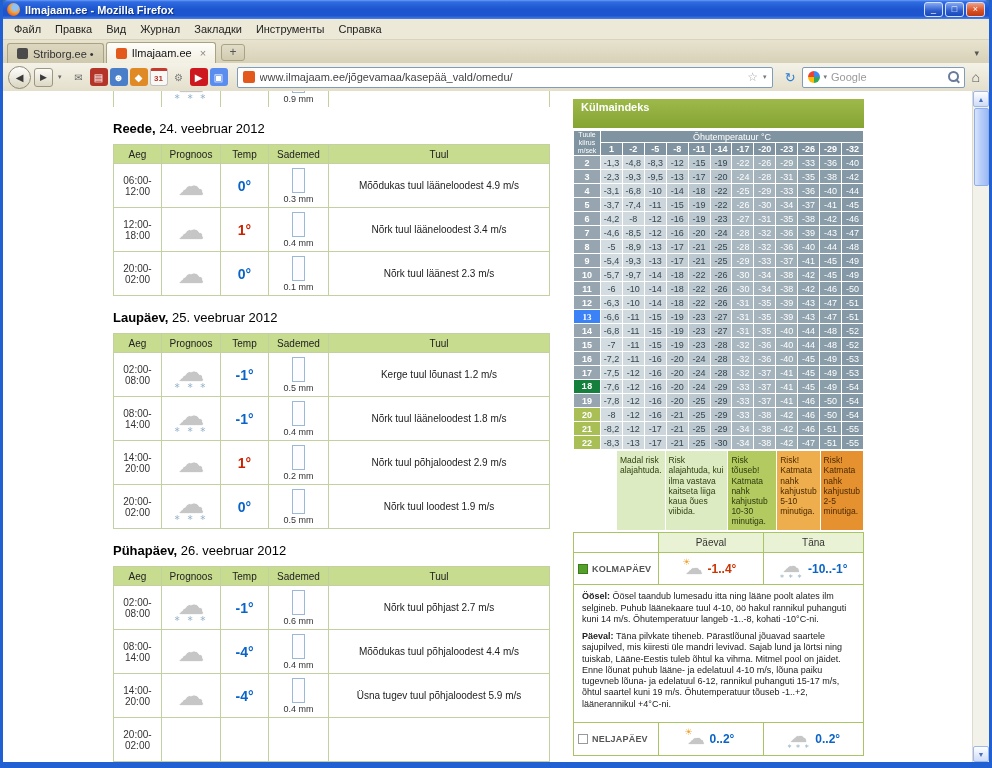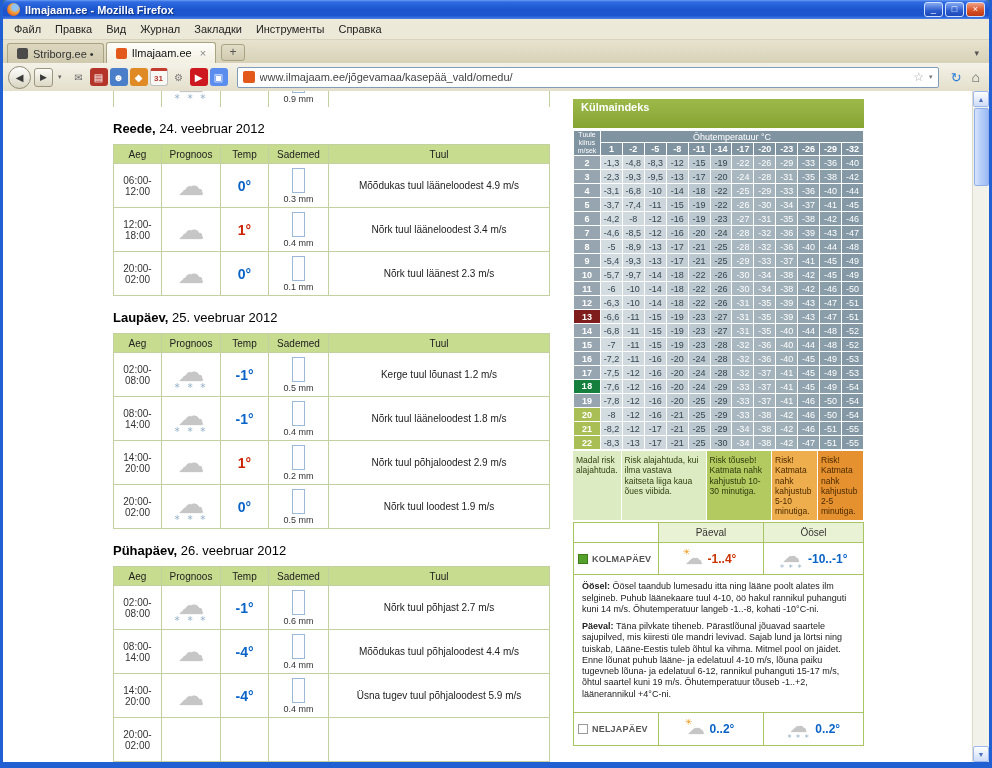--- a/index.html
+++ b/index.html
@@ -156,20 +156,26 @@
         <span class="ti" style="background: rgb(204, 24, 30); color: rgb(255, 255, 255);">▶</span>
         <span class="ti" style="background: rgb(91, 141, 239); color: rgb(255, 255, 255);">▣</span>
       </div>
     <div class="addressbar">
       <span class="ab-fav" style="background: rgb(226, 89, 27);"></span>
       <span class="ab-url">www.ilmajaam.ee/jõgevamaa/kasepää_vald/omedu/</span>
       <span class="ab-star">☆</span>
       <span class="ab-dd">▾</span>
     </div>
     <div class="nav-refresh">↻</div>
+    <div class="searchbox">
+      <span class="sb-g"></span>
+      <span class="sb-dd">▾</span>
+      <span class="sb-text">Google</span>
+      <span class="sb-mag"></span>
+    </div>
     <div class="nav-home">⌂</div>
   </div>
 
   <div class="viewport">
     <div class="page">
 
       <div class="main-col">
         <div class="partial-row">
           <div class="partial-inner">
             <table class="fc">
@@ -554,21 +560,21 @@
                 <td class="wc-val" style="background: rgb(189, 201, 208); color: rgb(53, 69, 79);">-22</td>
                 <td class="wc-val" style="background: rgb(184, 197, 204); color: rgb(53, 69, 79);">-26</td>
                 <td class="wc-val" style="background: rgb(169, 183, 192); color: rgb(255, 255, 255);">-31</td>
                 <td class="wc-val" style="background: rgb(164, 179, 188); color: rgb(255, 255, 255);">-35</td>
                 <td class="wc-val" style="background: rgb(159, 175, 184); color: rgb(255, 255, 255);">-39</td>
                 <td class="wc-val" style="background: rgb(144, 163, 174); color: rgb(255, 255, 255);">-43</td>
                 <td class="wc-val" style="background: rgb(138, 158, 170); color: rgb(255, 255, 255);">-47</td>
                 <td class="wc-val" style="background: rgb(132, 153, 165); color: rgb(255, 255, 255);">-51</td>
               </tr>
               <tr>
-                <td class="wc-speed" style="background: #7f1d1d;">13</td>
+                <td class="wc-speed" style="background: #3b82f6; font-family: Liberation Serif, serif;">13</td>
                 <td class="wc-val" style="background: rgb(211, 220, 225); color: rgb(53, 69, 79);">-6,6</td>
                 <td class="wc-val" style="background: rgb(207, 217, 222); color: rgb(53, 69, 79);">-11</td>
                 <td class="wc-val" style="background: rgb(203, 213, 219); color: rgb(53, 69, 79);">-15</td>
                 <td class="wc-val" style="background: rgb(194, 205, 212); color: rgb(53, 69, 79);">-19</td>
                 <td class="wc-val" style="background: rgb(189, 201, 208); color: rgb(53, 69, 79);">-23</td>
                 <td class="wc-val" style="background: rgb(184, 197, 204); color: rgb(53, 69, 79);">-27</td>
                 <td class="wc-val" style="background: rgb(169, 183, 192); color: rgb(255, 255, 255);">-31</td>
                 <td class="wc-val" style="background: rgb(164, 179, 188); color: rgb(255, 255, 255);">-35</td>
                 <td class="wc-val" style="background: rgb(159, 175, 184); color: rgb(255, 255, 255);">-39</td>
                 <td class="wc-val" style="background: rgb(144, 163, 174); color: rgb(255, 255, 255);">-43</td>
@@ -706,32 +712,32 @@
                 <td class="wc-val" style="background: rgb(169, 183, 192); color: rgb(255, 255, 255);">-34</td>
                 <td class="wc-val" style="background: rgb(164, 179, 188); color: rgb(255, 255, 255);">-38</td>
                 <td class="wc-val" style="background: rgb(159, 175, 184); color: rgb(255, 255, 255);">-42</td>
                 <td class="wc-val" style="background: rgb(144, 163, 174); color: rgb(255, 255, 255);">-47</td>
                 <td class="wc-val" style="background: rgb(138, 158, 170); color: rgb(255, 255, 255);">-51</td>
                 <td class="wc-val" style="background: rgb(132, 153, 165); color: rgb(255, 255, 255);">-55</td>
               </tr>
             </tbody>
           </table>
         <div class="wc-legend">
-            <div class="wc-lg-cell" style="background: rgb(220, 235, 194); color: rgb(51, 66, 15); flex: 2 1 0%;">Madal risk alajahtuda.</div>
+            <div class="wc-lg-cell" style="background: rgb(220, 235, 194); color: rgb(51, 66, 15); flex: 2 1 0%; margin-left: 44px;">Madal risk alajahtuda.</div>
             <div class="wc-lg-cell" style="background: rgb(220, 235, 194); color: rgb(51, 66, 15); flex: 4 1 0%;">Risk alajahtuda, kui ilma vastava kaitseta liiga kaua õues viibida.</div>
             <div class="wc-lg-cell" style="background: rgb(178, 202, 96); color: rgb(47, 58, 14); flex: 3 1 0%;">Risk tõuseb! Katmata nahk kahjustub 10-30 minutiga.</div>
             <div class="wc-lg-cell" style="background: rgb(238, 174, 77); color: rgb(75, 42, 0); flex: 2 1 0%;">Risk! Katmata nahk kahjustub 5-10 minutiga.</div>
             <div class="wc-lg-cell" style="background: rgb(230, 145, 48); color: rgb(75, 42, 0); flex: 2 1 0%;">Risk! Katmata nahk kahjustub 2-5 minutiga.</div>
           </div>
 
         <div class="fd">
           <div class="fd-hrow">
             <div class="fd-hcell"></div>
             <div class="fd-hcell">Päeval</div>
-            <div class="fd-hcell">Öösel</div>
+            <div class="fd-hcell">Täna</div>
           </div>
           <div class="fd-row">
               <div class="fd-cell">
                 <span class="fd-chk on"></span>
                 <span class="fd-name">KOLMAPÄEV</span>
               </div>
               <div class="fd-cell">
                 <span class="wicon">
                   <span class="sun">☀</span>
                   <span class="cld">☁</span>

